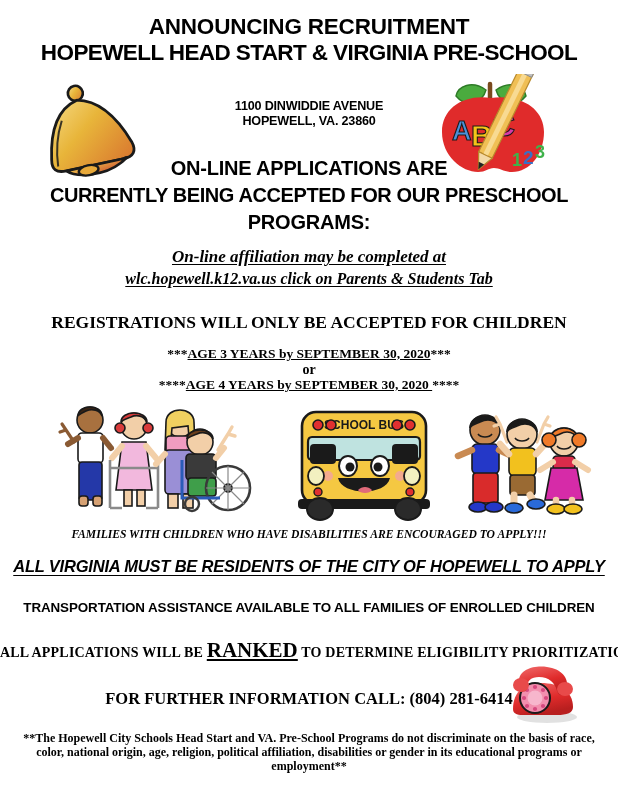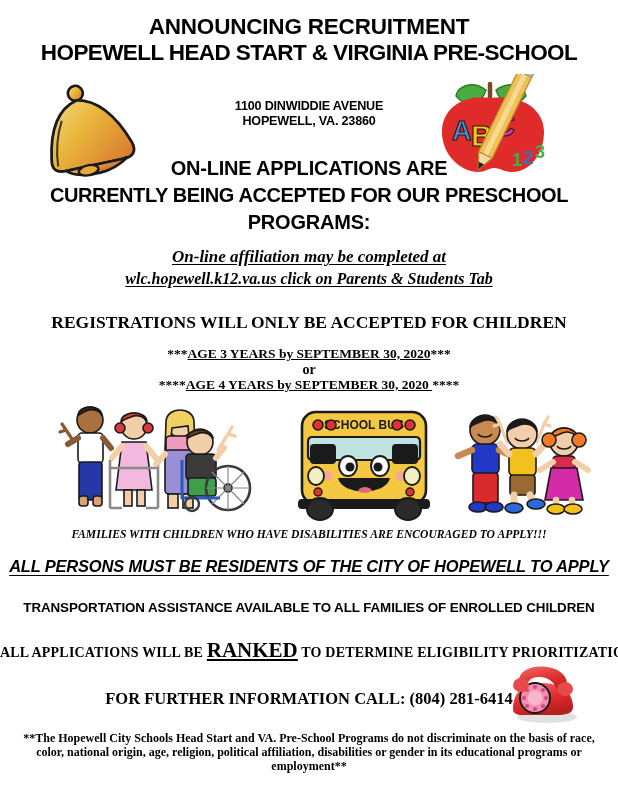--- a/index.html
+++ b/index.html
@@ -366,21 +366,21 @@
           <path d="M104 96 L104 102" stroke="#f2cfa8" stroke-width="6.5" stroke-linecap="round"></path>
           <path d="M120 96 L120 102" stroke="#f2cfa8" stroke-width="6.5" stroke-linecap="round"></path>
           <ellipse cx="104" cy="105" rx="9" ry="5" fill="#f2c11e"></ellipse>
           <ellipse cx="121" cy="105" rx="9" ry="5" fill="#f2c11e"></ellipse>
         </g>
       </g>
     </svg>
   </div>
 
   <div class="tline" id="fam">FAMILIES WITH CHILDREN WHO HAVE DISABILITIES ARE ENCOURAGED TO APPLY!!!</div>
-  <div class="tline" id="residents">ALL PERSONS MUST BE RESIDENTS OF THE CITY OF HOPEWELL TO APPLY</div>
+  <div class="tline" id="residents">ALL VIRGINIA MUST BE RESIDENTS OF THE CITY OF HOPEWELL TO APPLY</div>
   <div class="tline" id="transport">TRANSPORTATION ASSISTANCE AVAILABLE TO ALL FAMILIES OF ENROLLED CHILDREN</div>
 
   <div class="tline" id="ranked-line"><span>ALL APPLICATIONS WILL BE </span><span class="big">RANKED</span><span> TO DETERMINE ELIGIBILITY PRIORITIZATION</span></div>
 
   <div class="tline" id="callinfo">FOR FURTHER INFORMATION CALL: (804) 281-6414</div>
 
   <div class="art" id="art-phone">
     <svg width="78" height="62" viewBox="0 0 78 62">
       <defs>
         <linearGradient id="phGrad" x1="0" y1="0" x2="0.4" y2="1">

